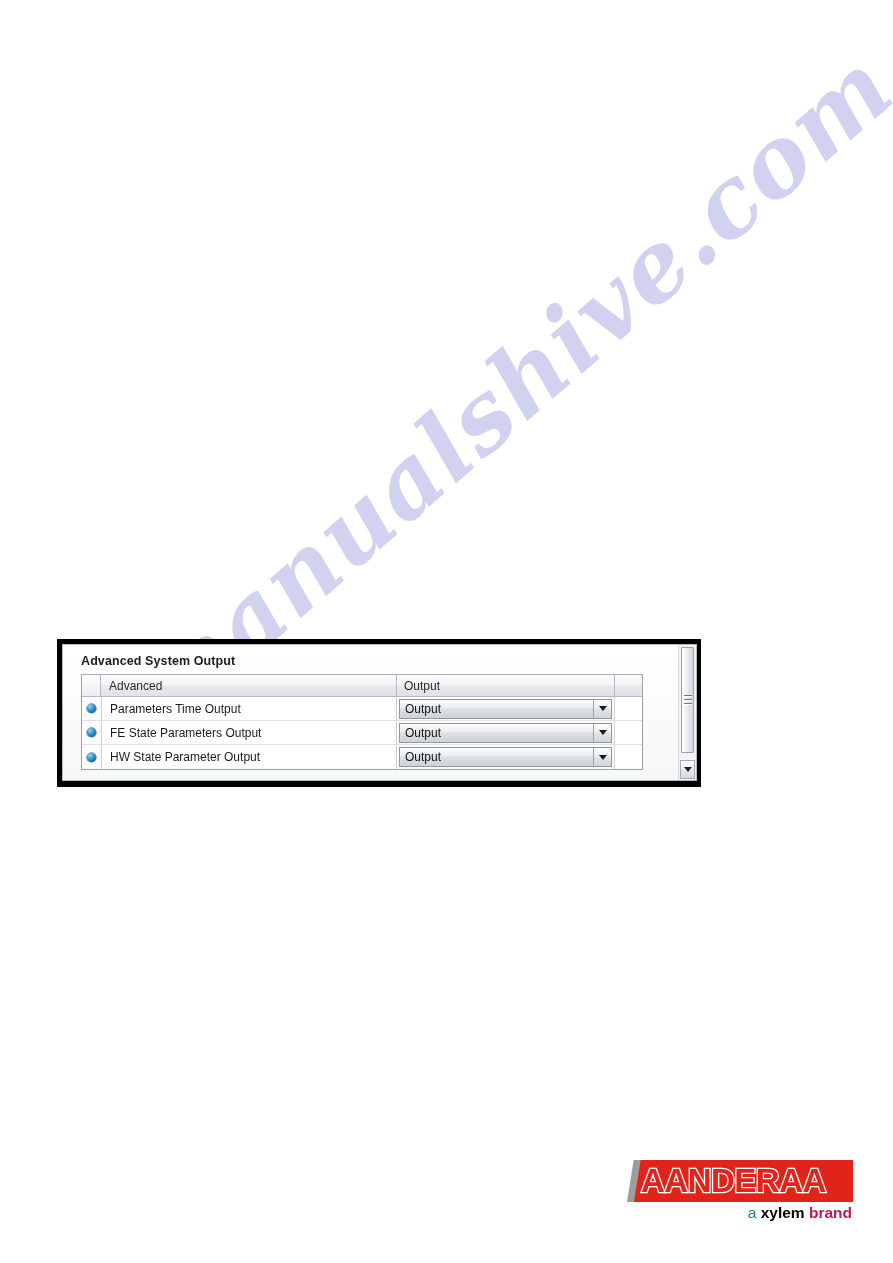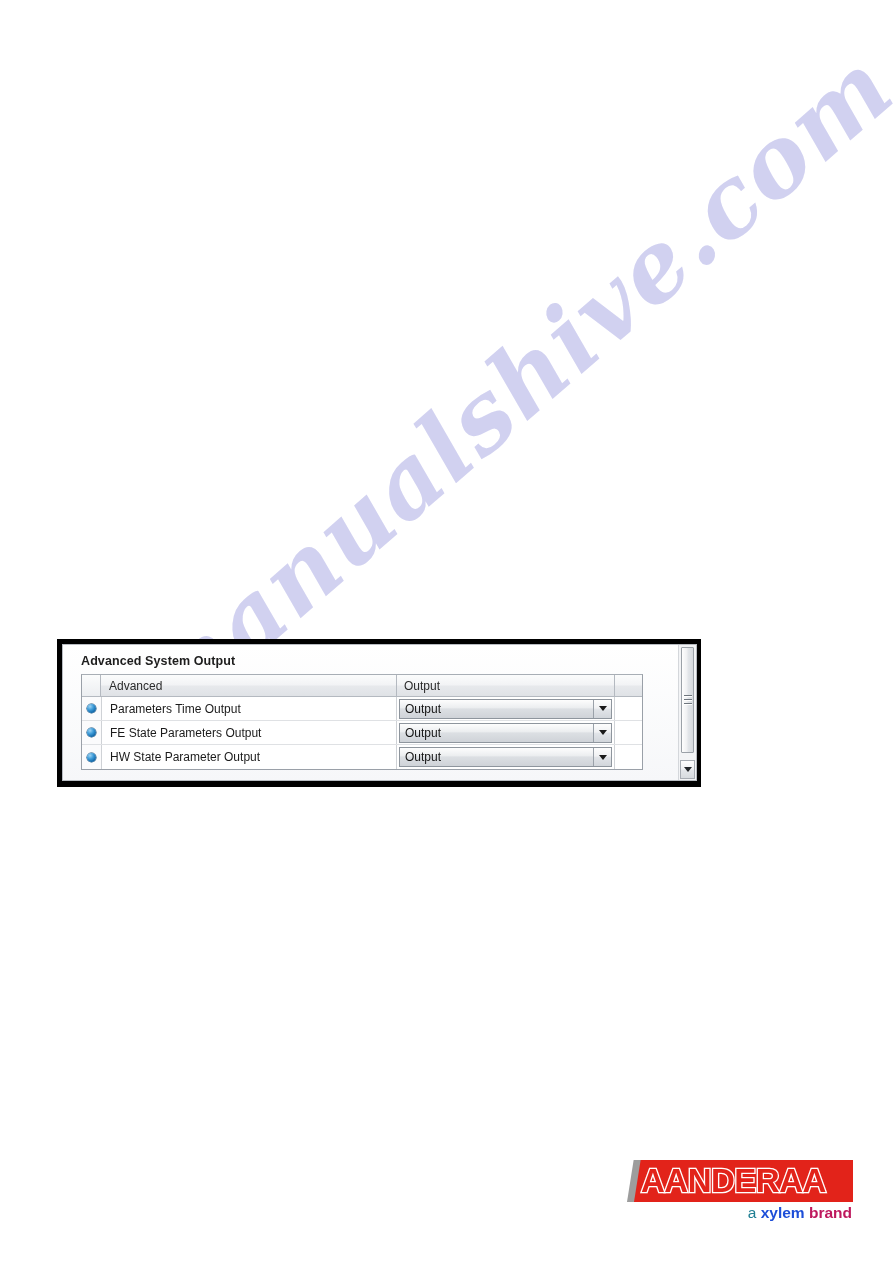--- a/index.html
+++ b/index.html
@@ -331,21 +331,21 @@
   #logo-tagline {
     position: absolute;
     right: 1px;
     top: 62px;
     font-size: 15.5px;
     white-space: nowrap;
     text-align: right;
     line-height: 18px;
   }
   #logo-tagline .tl-a { color: #1f7f93; font-weight: 400; }
-  #logo-tagline .tl-xylem { color: #1d4ed8; font-weight: 700; }
+  #logo-tagline .tl-xylem { color: #000000; font-weight: 700; }
   #logo-tagline .tl-brand { color: #be185d; font-weight: 700; }
 </style>
 </head>
 <body>
 
 <div id="watermark-layer">
   <div class="wm wm-a">manualshive.com</div>
 </div>
 
 <div id="screenshot-frame">

